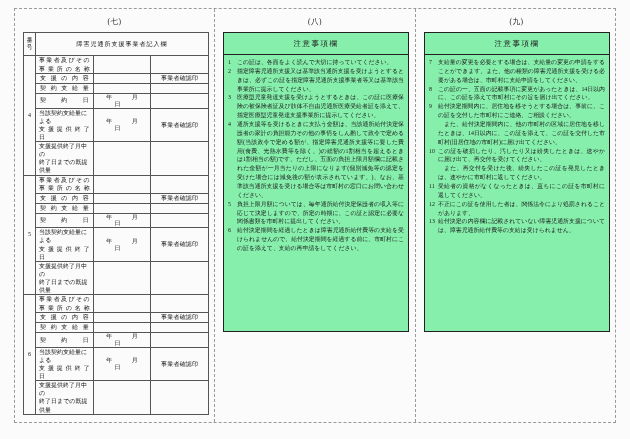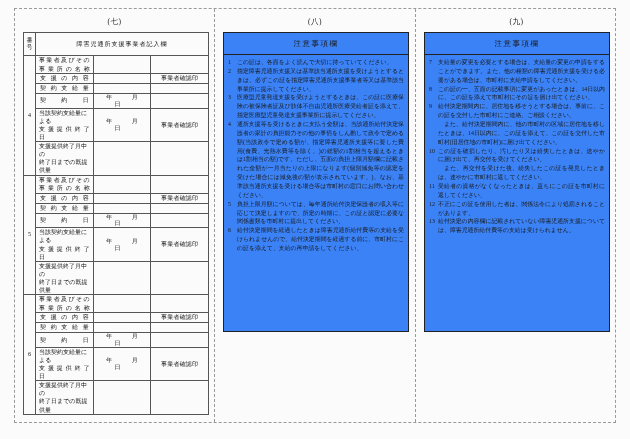--- a/index.html
+++ b/index.html
@@ -121,21 +121,21 @@
   }
   .thick-top td { border-top: 1.4px solid #111; }
   .dashed-bottom { border-bottom: 0.8px dashed #888 !important; }
 
   
   .notice-box {
     border: 1.1px solid #222;
     width: 186px;
     height: 300px;
     box-sizing: border-box;
-    background: #3b82f6;
+    background: #86efac;
   }
   .notice-title {
     border-bottom: 1.1px solid #222;
     text-align: center;
     font-size: 7.5px;
     letter-spacing: 1.5px;
     padding: 6px 0 5px 0;
   }
   .notice-body {
     padding: 3px 4px 0 4px;

